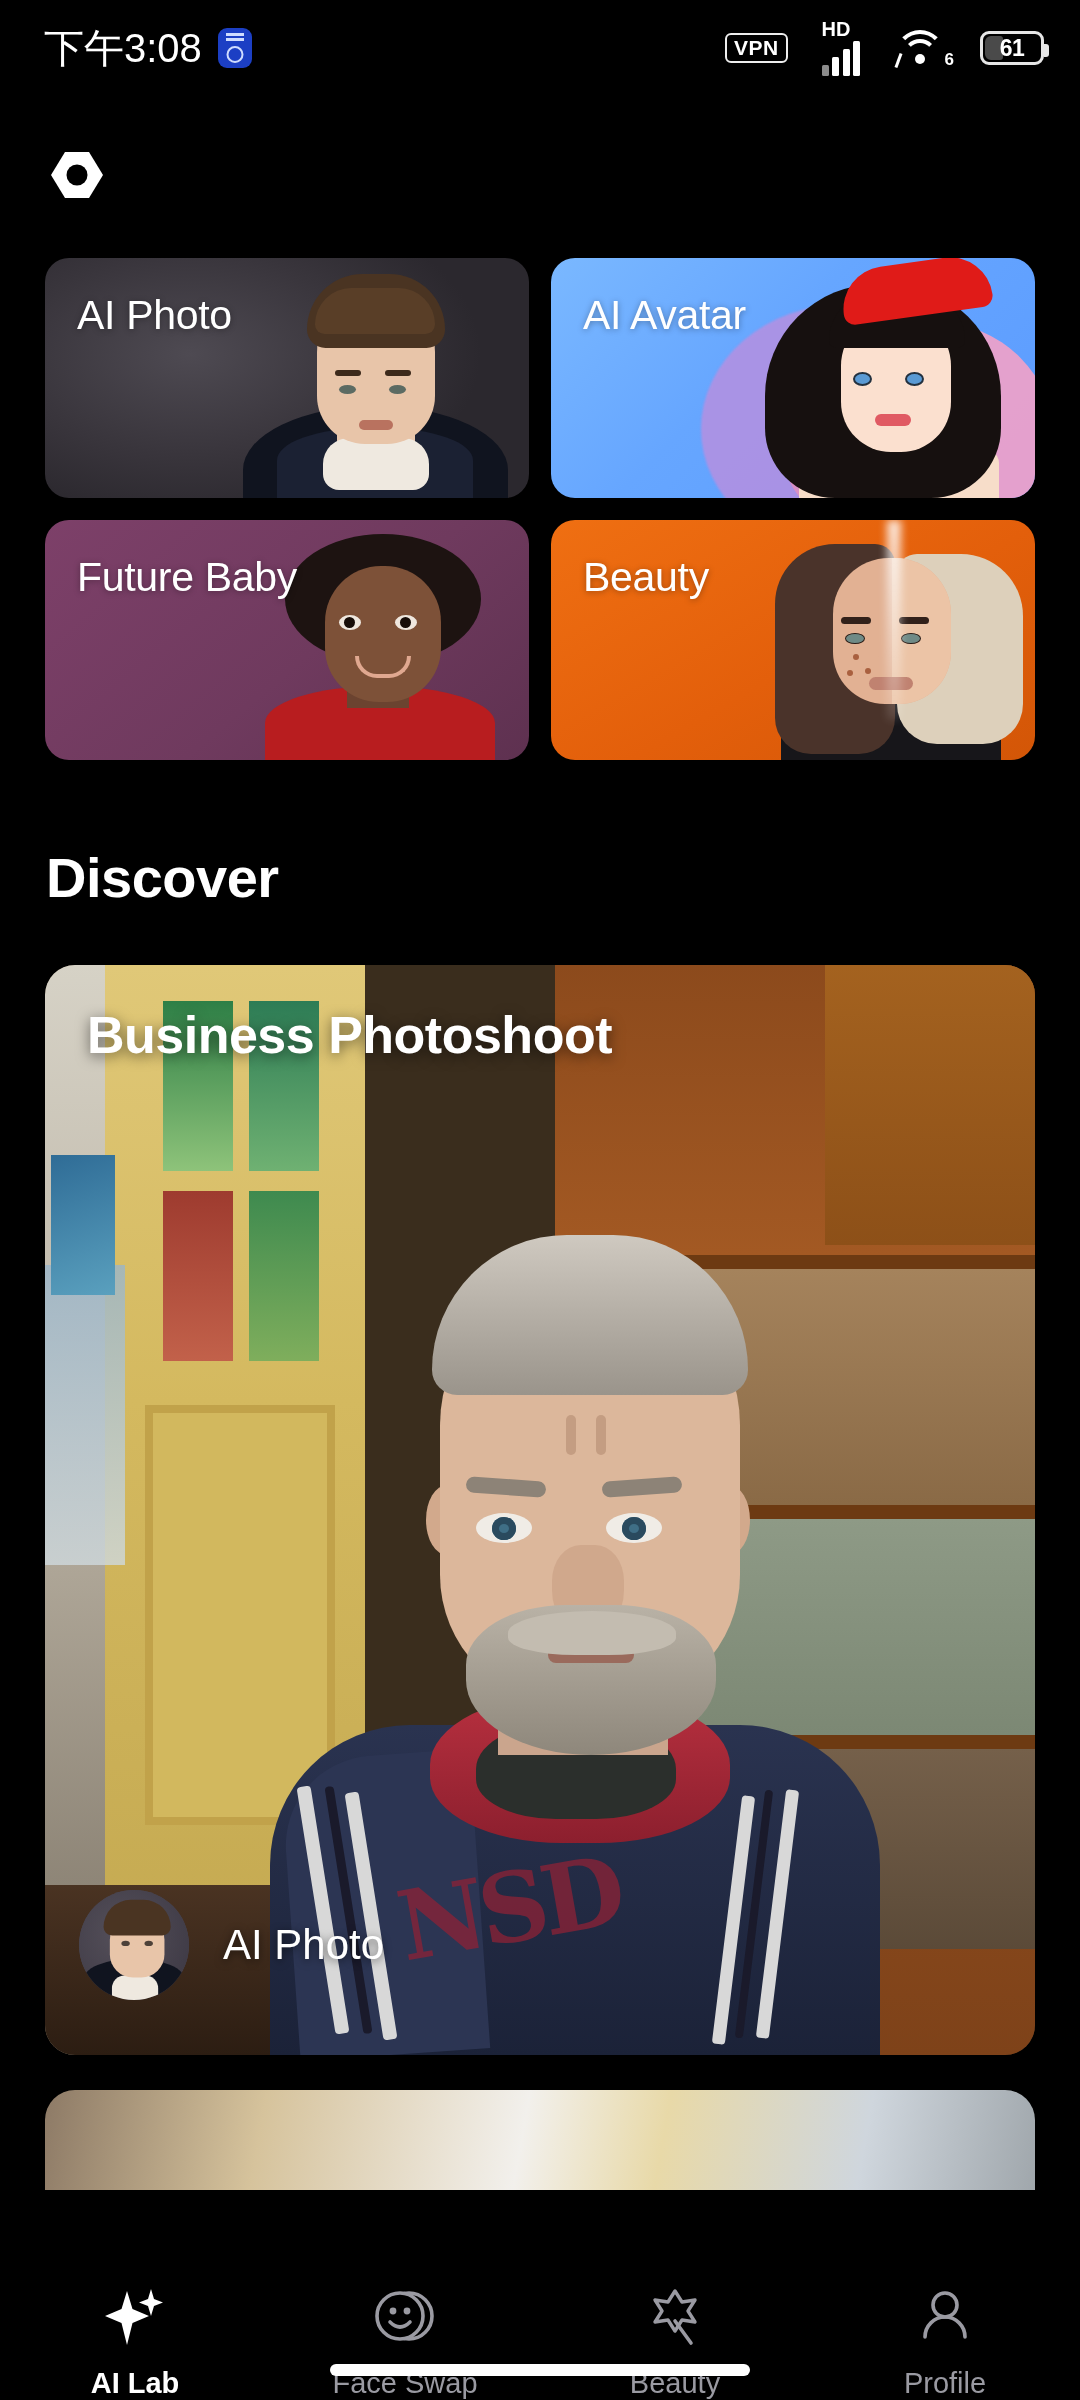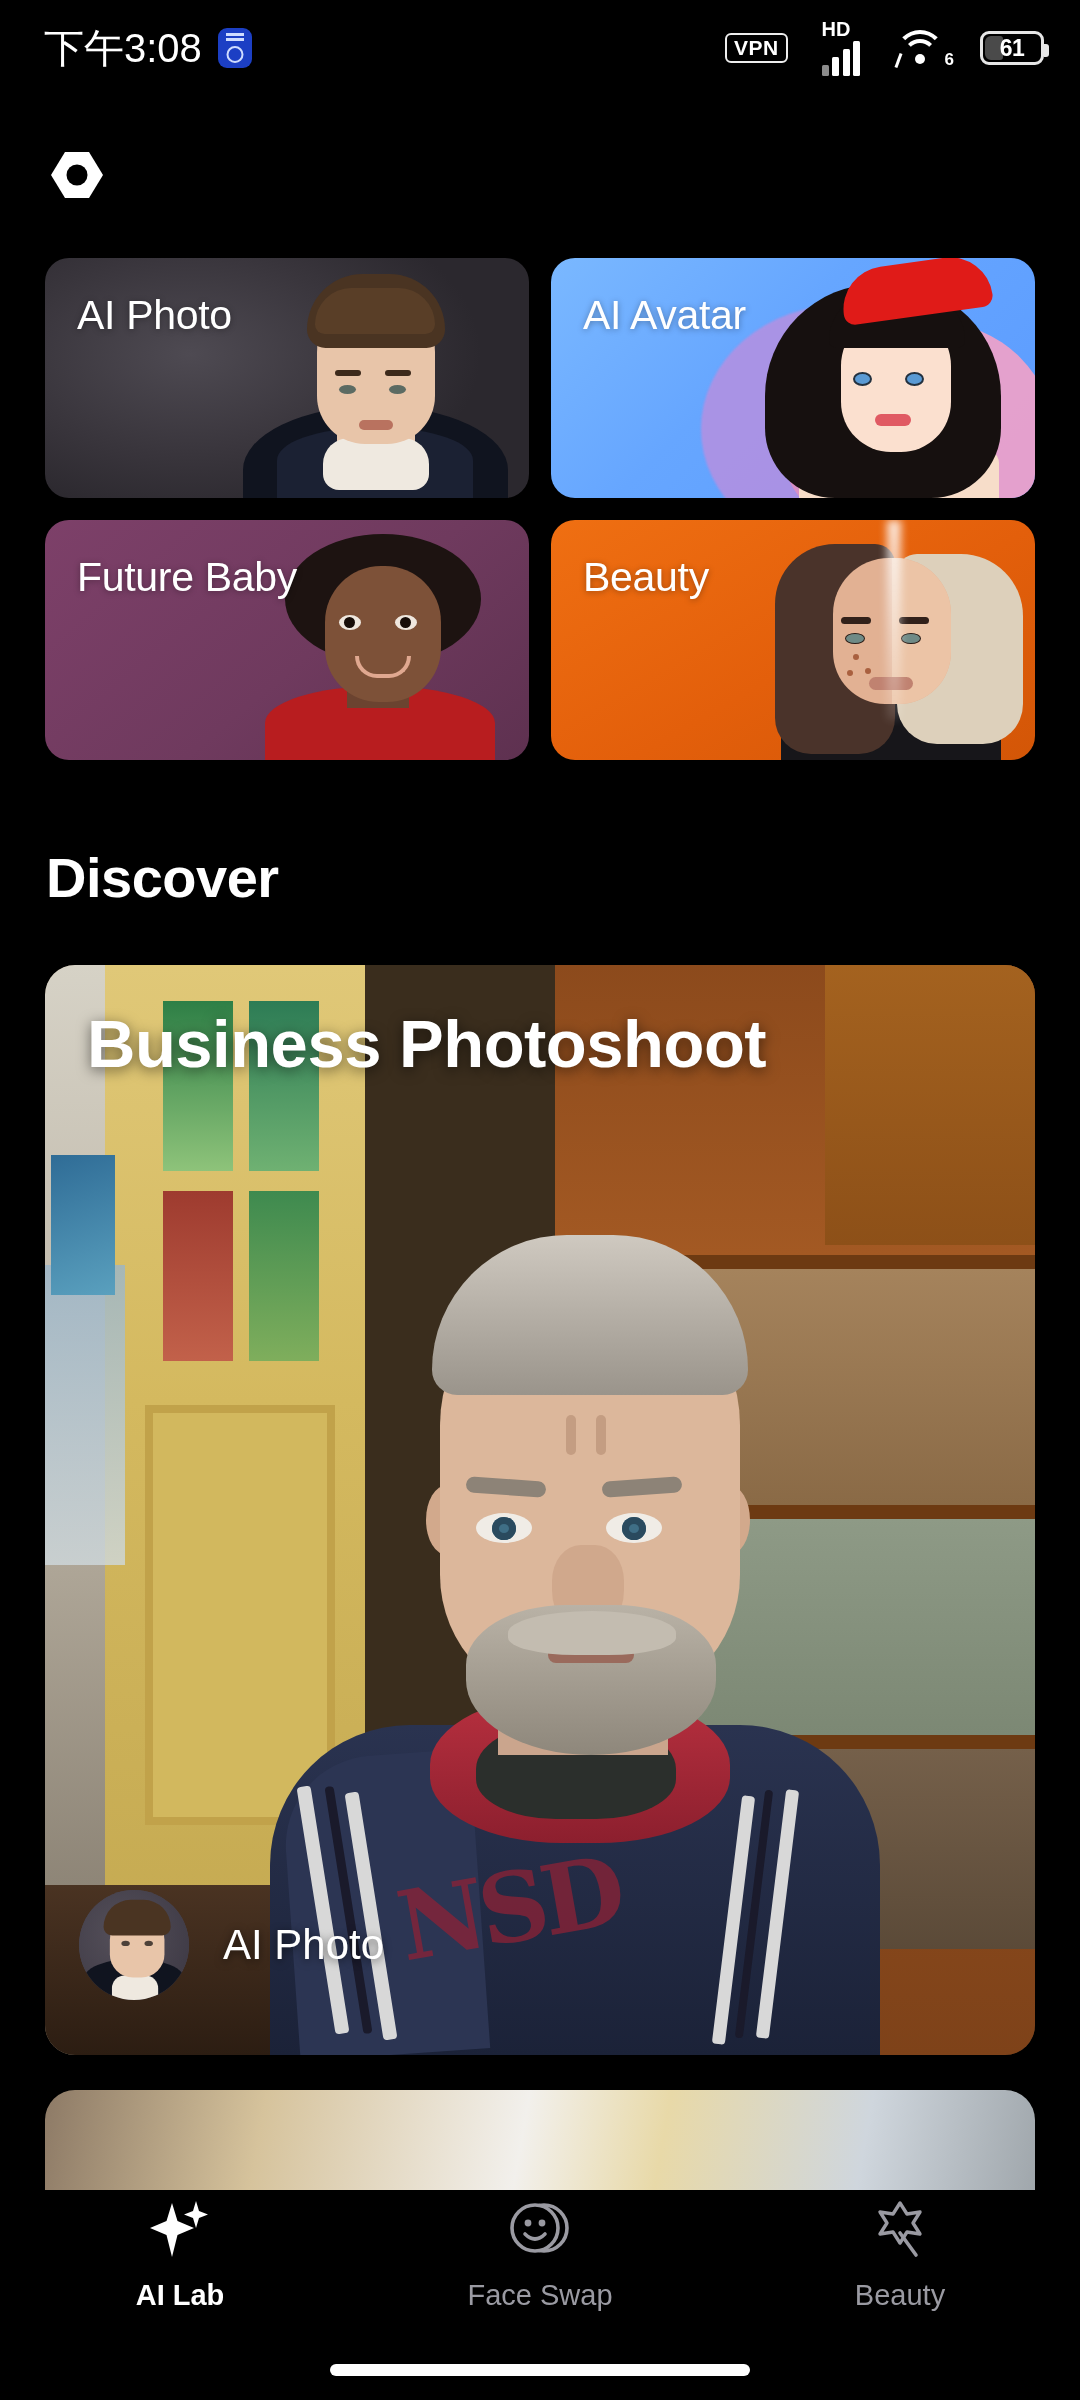--- a/index.html
+++ b/index.html
@@ -266,21 +266,21 @@
   .bc-beard{ position:absolute; bottom:300px; left:176px; width:250px; height:150px;
       background:linear-gradient(180deg,#b9b2a6,#8e877b); border-radius:40% 40% 50% 50%;}
   .bc-mus{ position:absolute; bottom:400px; left:218px; width:168px; height:44px;
       background:#c3bcb0; border-radius:50% 50% 40% 40%;}
   .bc-frown{ position:absolute; bottom:600px; width:10px; height:40px; background:#c49d82;
       border-radius:6px;}
   .bc-frown.a{ left:276px;} .bc-frown.b{ left:306px;}
 
   .bc-title{
     position:absolute; top:40px; left:42px; z-index:6;
-    font-size:67px; font-weight:700; color:#fff; letter-spacing:-.5px;
+    font-size:52px; font-weight:700; color:#fff; letter-spacing:-.5px;
     text-shadow:0 3px 14px rgba(0,0,0,.55);
   }
   .bc-bottom{
     position:absolute; left:0; right:0; bottom:0; height:220px; z-index:6;
     display:flex; align-items:center; padding:0 48px 0 34px;
   }
   .bc-avatar{
     width:110px; height:110px; border-radius:50%; overflow:hidden; position:relative;
     flex:0 0 auto; background:#4a4650;
   }
@@ -313,21 +313,21 @@
   
   .peek{
     position:absolute; top:2090px; left:45px; width:990px; height:120px;
     border-radius:30px 30px 0 0; overflow:hidden;
     background:linear-gradient(100deg,#8d7a66 0%,#d6c39c 22%,#f2f0ec 48%,#e8d9a8 62%,#cfd6dd 82%,#9fa6ab 100%);
   }
 
   
   .navbar{
     position:absolute; left:0; bottom:0; width:1080px; height:210px;
-    background:#000; display:flex; align-items:flex-start; padding-top:7px;
+    background:#000; display:flex; align-items:flex-end; padding-top:38px;
   }
   .navitem{
     flex:1; display:flex; flex-direction:column; align-items:center; gap:16px;
   }
   .navicon{ width:72px; height:66px; position:relative; display:flex;
             align-items:center; justify-content:center; }
   .navlabel{ font-size:29px; color:#9a9aa2; }
   .navitem.active .navlabel{ color:#fff; font-weight:700; }
 
   .home-indicator{
@@ -560,16 +560,25 @@
   <div class="navitem">
     <span class="navicon">
       <svg width="72" height="66" viewBox="0 0 72 66" aria-hidden="true">
         <path d="M36 6 L43 17 L56 15 L49 26 L56 37 L43 35 L36 46 L29 35 L16 37 L23 26 L16 15 L29 17 Z" fill="none" stroke="#9a9aa2" stroke-width="3.4" stroke-linejoin="round"></path>
         <line x1="36" y1="36" x2="52" y2="58" stroke="#9a9aa2" stroke-width="3.6" stroke-linecap="round"></line>
       </svg>
     </span>
     <span class="navlabel">Beauty</span>
   </div>
 
+  <div class="navitem">
+    <span class="navicon">
+      <svg width="72" height="66" viewBox="0 0 72 66" aria-hidden="true">
+        <circle cx="36" cy="20" r="12" fill="none" stroke="#9a9aa2" stroke-width="3.6"></circle>
+        <path d="M16 52 A20 20 0 0 1 56 52" fill="none" stroke="#9a9aa2" stroke-width="3.6" stroke-linecap="round"></path>
+      </svg>
+    </span>
+    <span class="navlabel">Profile</span>
+  </div>
 
 </div>
 
 <div class="home-indicator"></div>
 
 </body></html>

